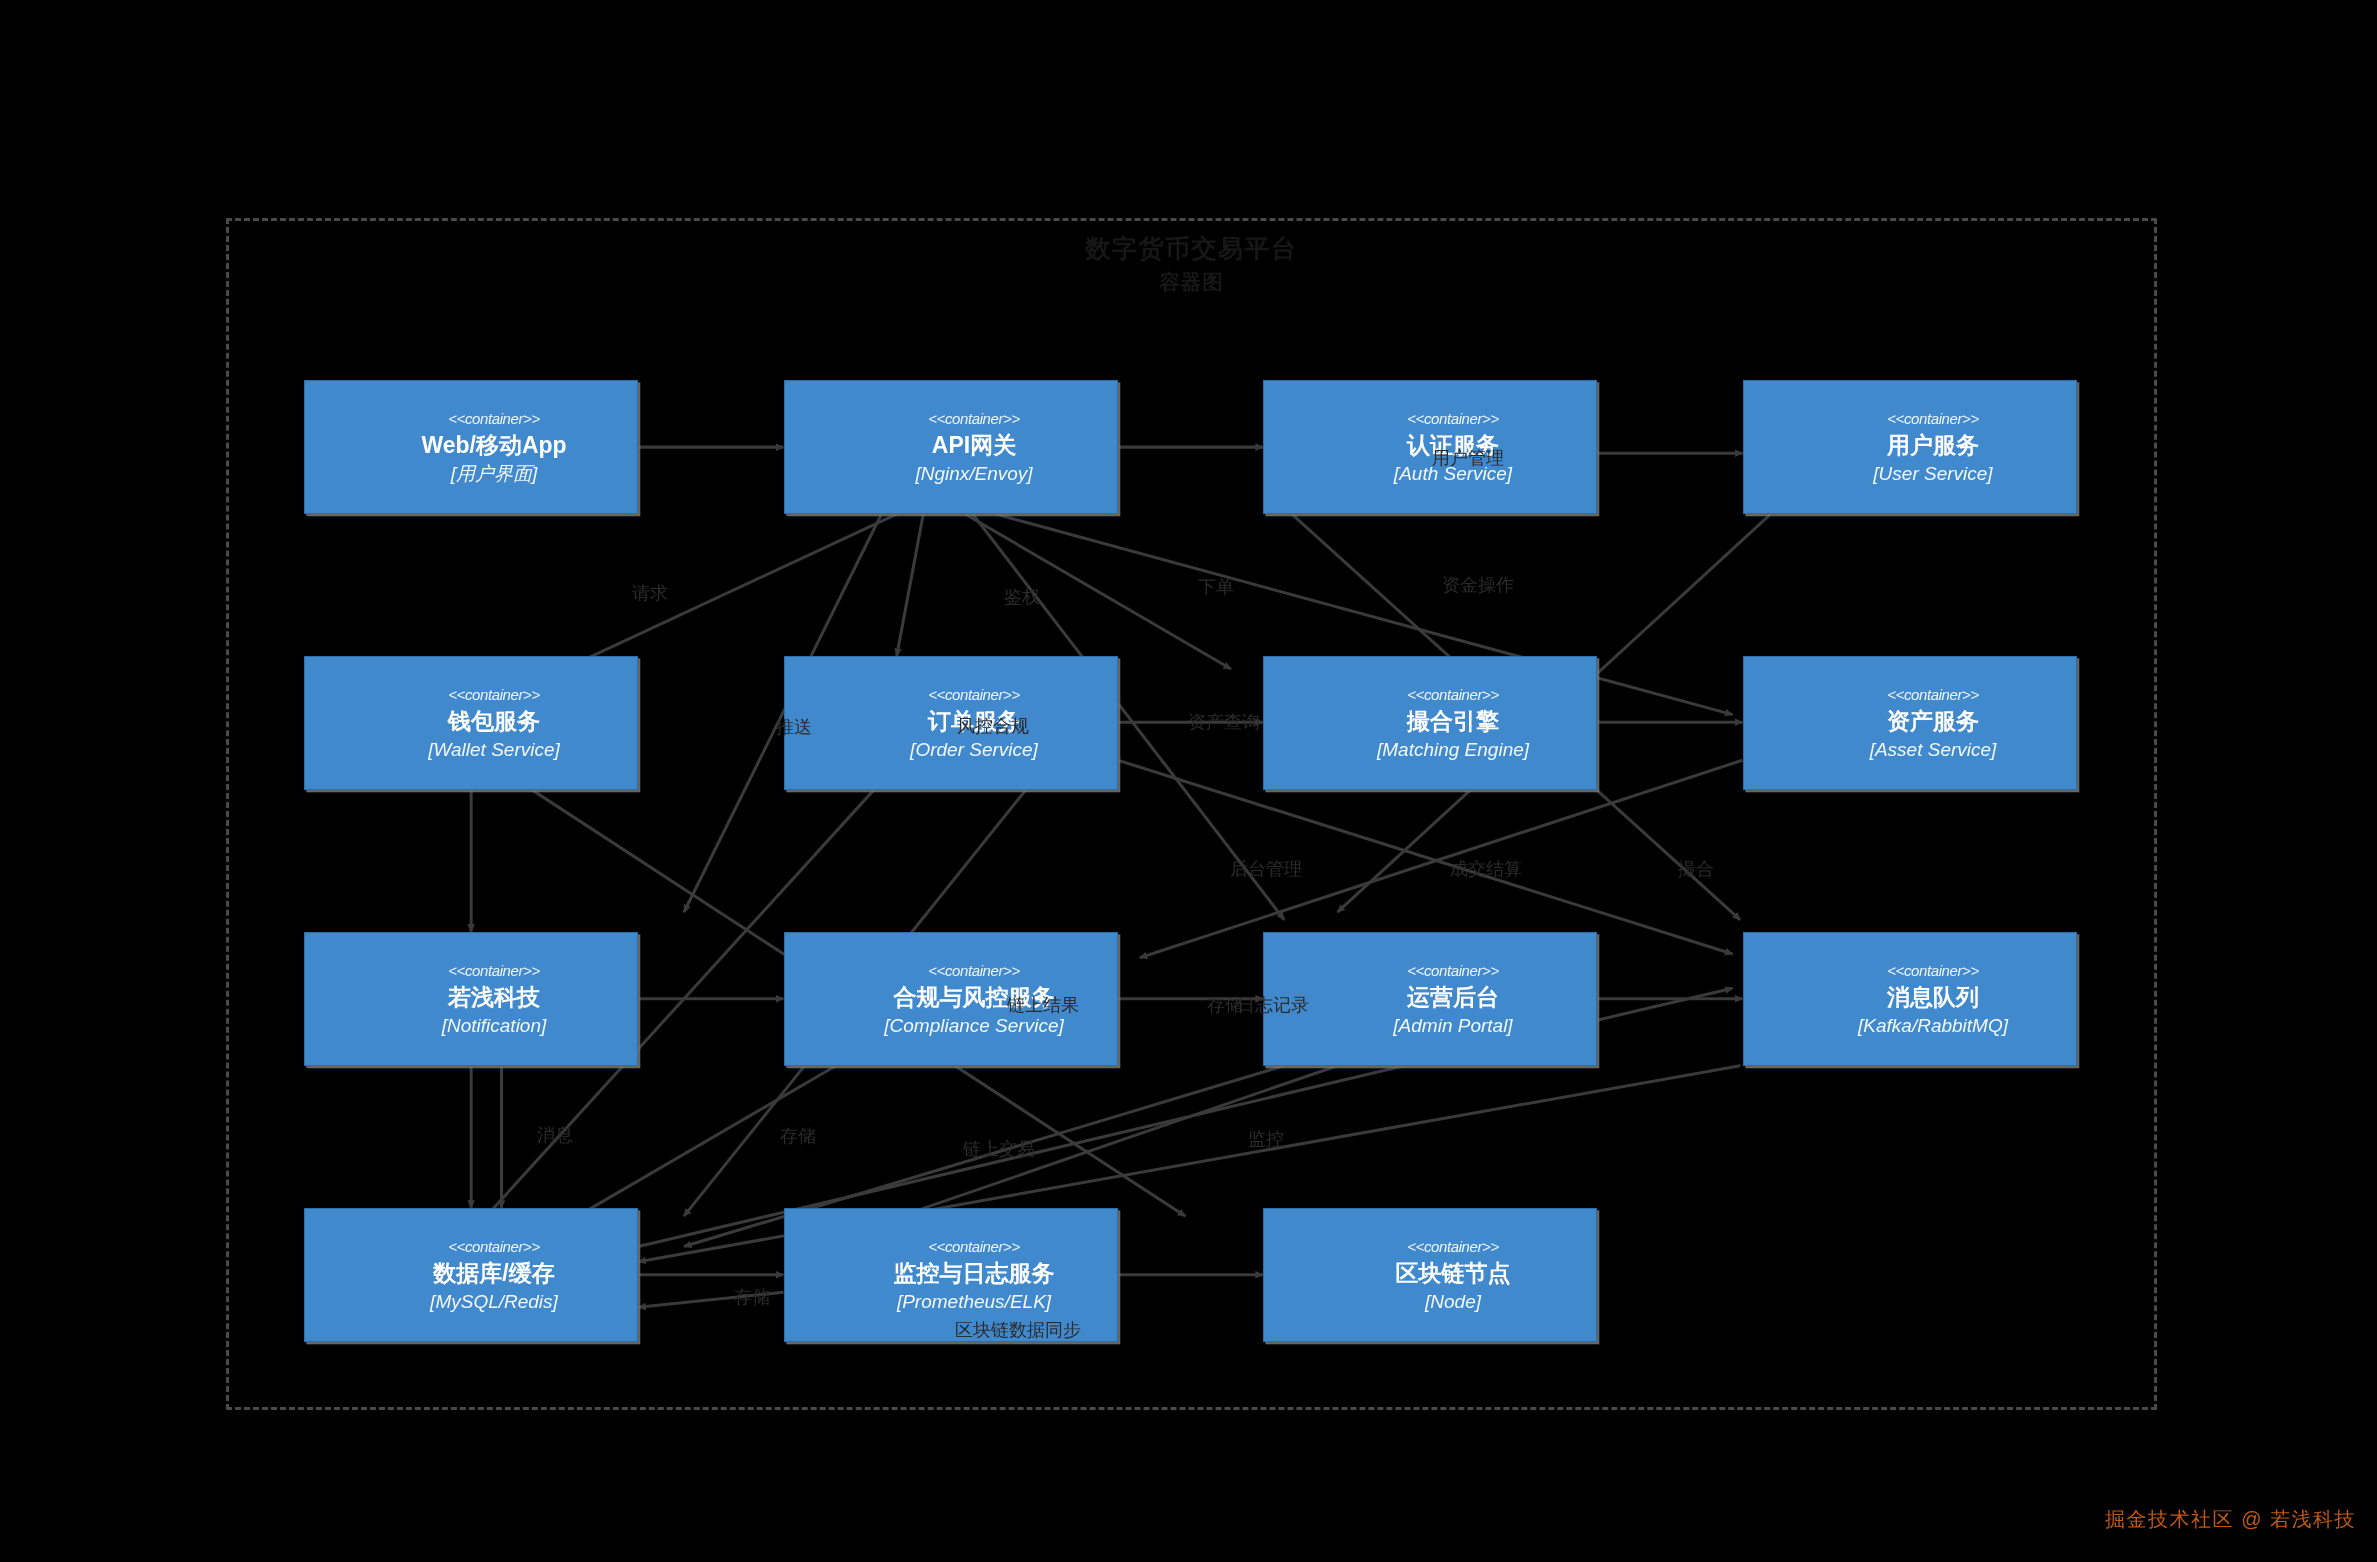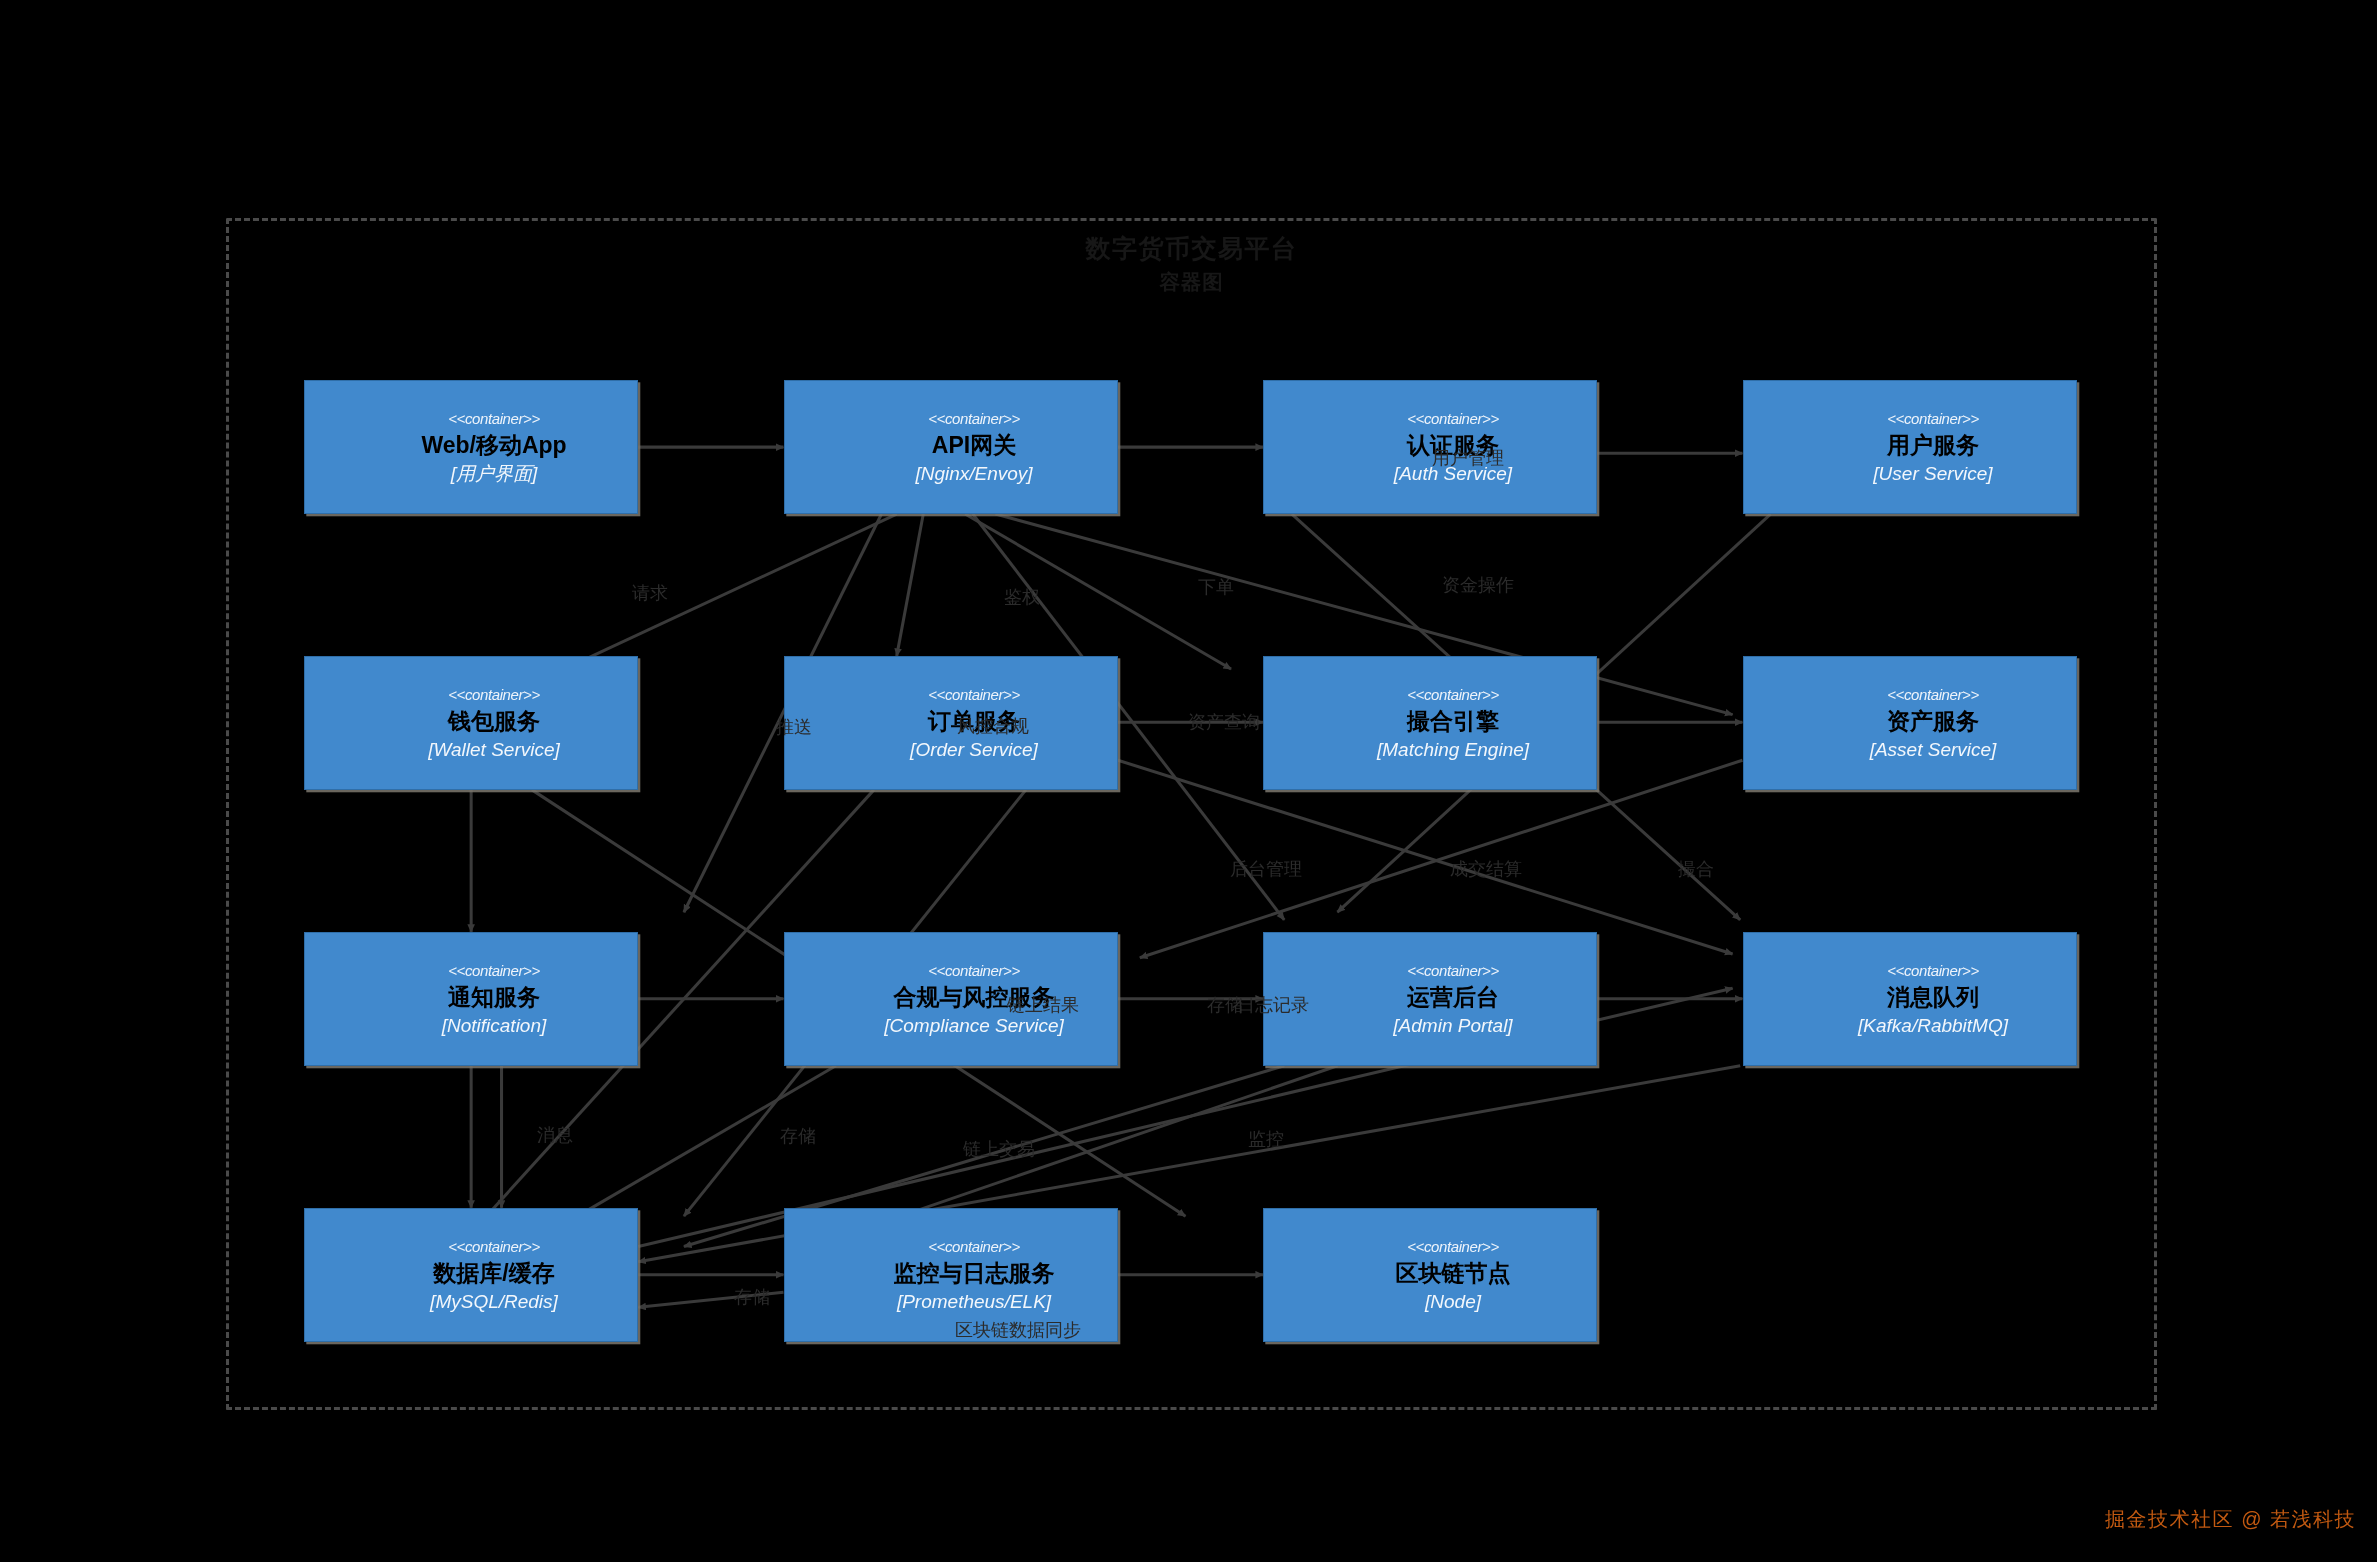--- a/index.html
+++ b/index.html
@@ -44,21 +44,21 @@
     align-items:center;justify-content:center;
     gap:7.6px;
     z-index:5;
     padding-left:46px;
   }
   .node .stereo{
     color:#eef4fb;font-style:italic;font-size:15px;
     letter-spacing:-0.4px;line-height:1;
   }
   .node .title{
-    color:#000000;font-weight:bold;font-size:23px;line-height:1;
+    color:#ffffff;font-weight:bold;font-size:23px;line-height:1;
     text-align:center;white-space:nowrap;
   }
   .node .tech{
     color:#f2f7fc;font-style:italic;font-size:19px;line-height:1;
     text-align:center;white-space:nowrap;
   }
 
   
   .elabel{
     position:absolute;color:#2b2b2b;font-size:18px;
@@ -168,21 +168,21 @@
         <div class="title">撮合引擎</div>
         <div class="tech">[Matching Engine]</div>
       </div>
       <div class="node" style="left: 1743px; top: 656px;">
         <div class="stereo">&lt;&lt;container&gt;&gt;</div>
         <div class="title">资产服务</div>
         <div class="tech">[Asset Service]</div>
       </div>
       <div class="node" style="left: 304px; top: 932px;">
         <div class="stereo">&lt;&lt;container&gt;&gt;</div>
-        <div class="title">通知服务</div>
+        <div class="title">若浅科技</div>
         <div class="tech">[Notification]</div>
       </div>
       <div class="node" style="left: 784px; top: 932px;">
         <div class="stereo">&lt;&lt;container&gt;&gt;</div>
         <div class="title">合规与风控服务</div>
         <div class="tech">[Compliance Service]</div>
       </div>
       <div class="node" style="left: 1263px; top: 932px;">
         <div class="stereo">&lt;&lt;container&gt;&gt;</div>
         <div class="title">运营后台</div>

